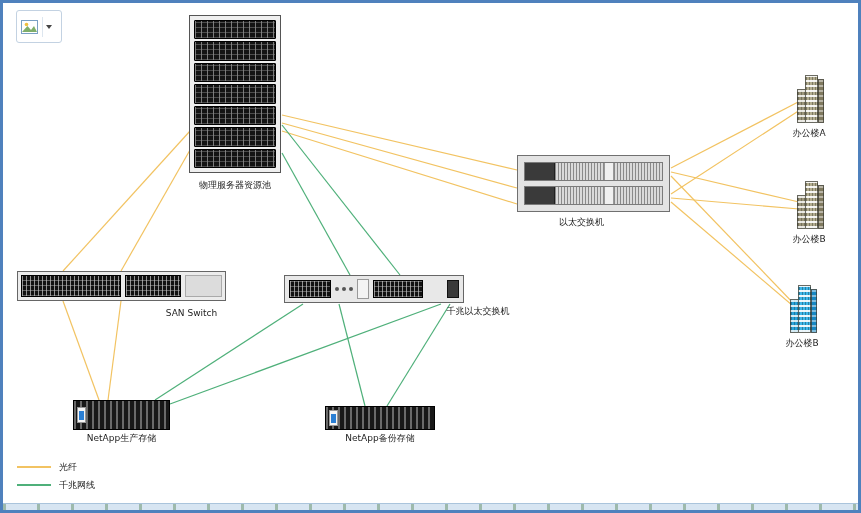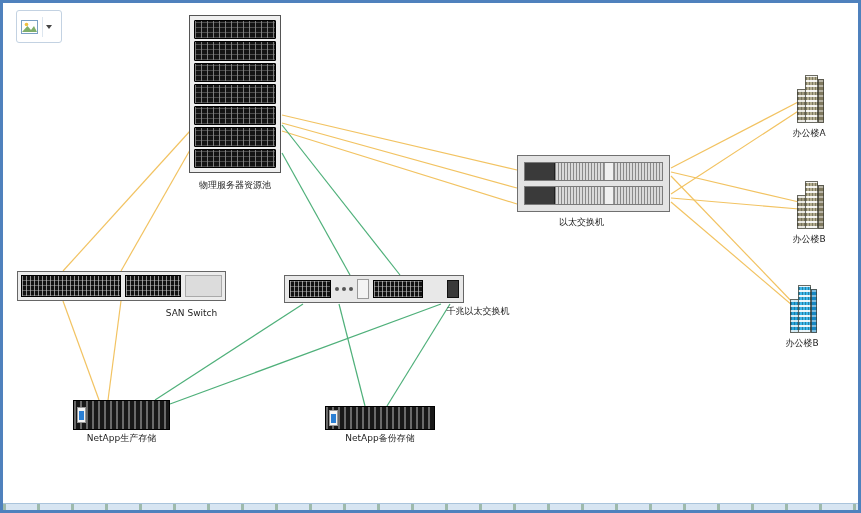--- a/index.html
+++ b/index.html
@@ -277,16 +277,26 @@
   </div>
   <div class="lbl" style="left:780px;top:231px;width:52px">办公楼B</div>
 
   <div class="bldg blue bldg-c">
     <div class="tw tw-small"></div>
     <div class="tw tw-main"></div>
     <div class="tw tw-side"></div>
   </div>
   <div class="lbl" style="left:773px;top:335px;width:52px">办公楼B</div>
 
+  <div class="legend">
+      <div class="legend-row">
+        <span class="legend-swatch" style="background: rgb(242, 195, 98);"></span>
+        <span class="legend-label">光纤</span>
+      </div>
+      <div class="legend-row">
+        <span class="legend-swatch" style="background: rgb(79, 176, 122);"></span>
+        <span class="legend-label">千兆网线</span>
+      </div>
+    </div>
 
   <div class="bottom-strip"></div>
 
 </div>
 
 </body></html>

